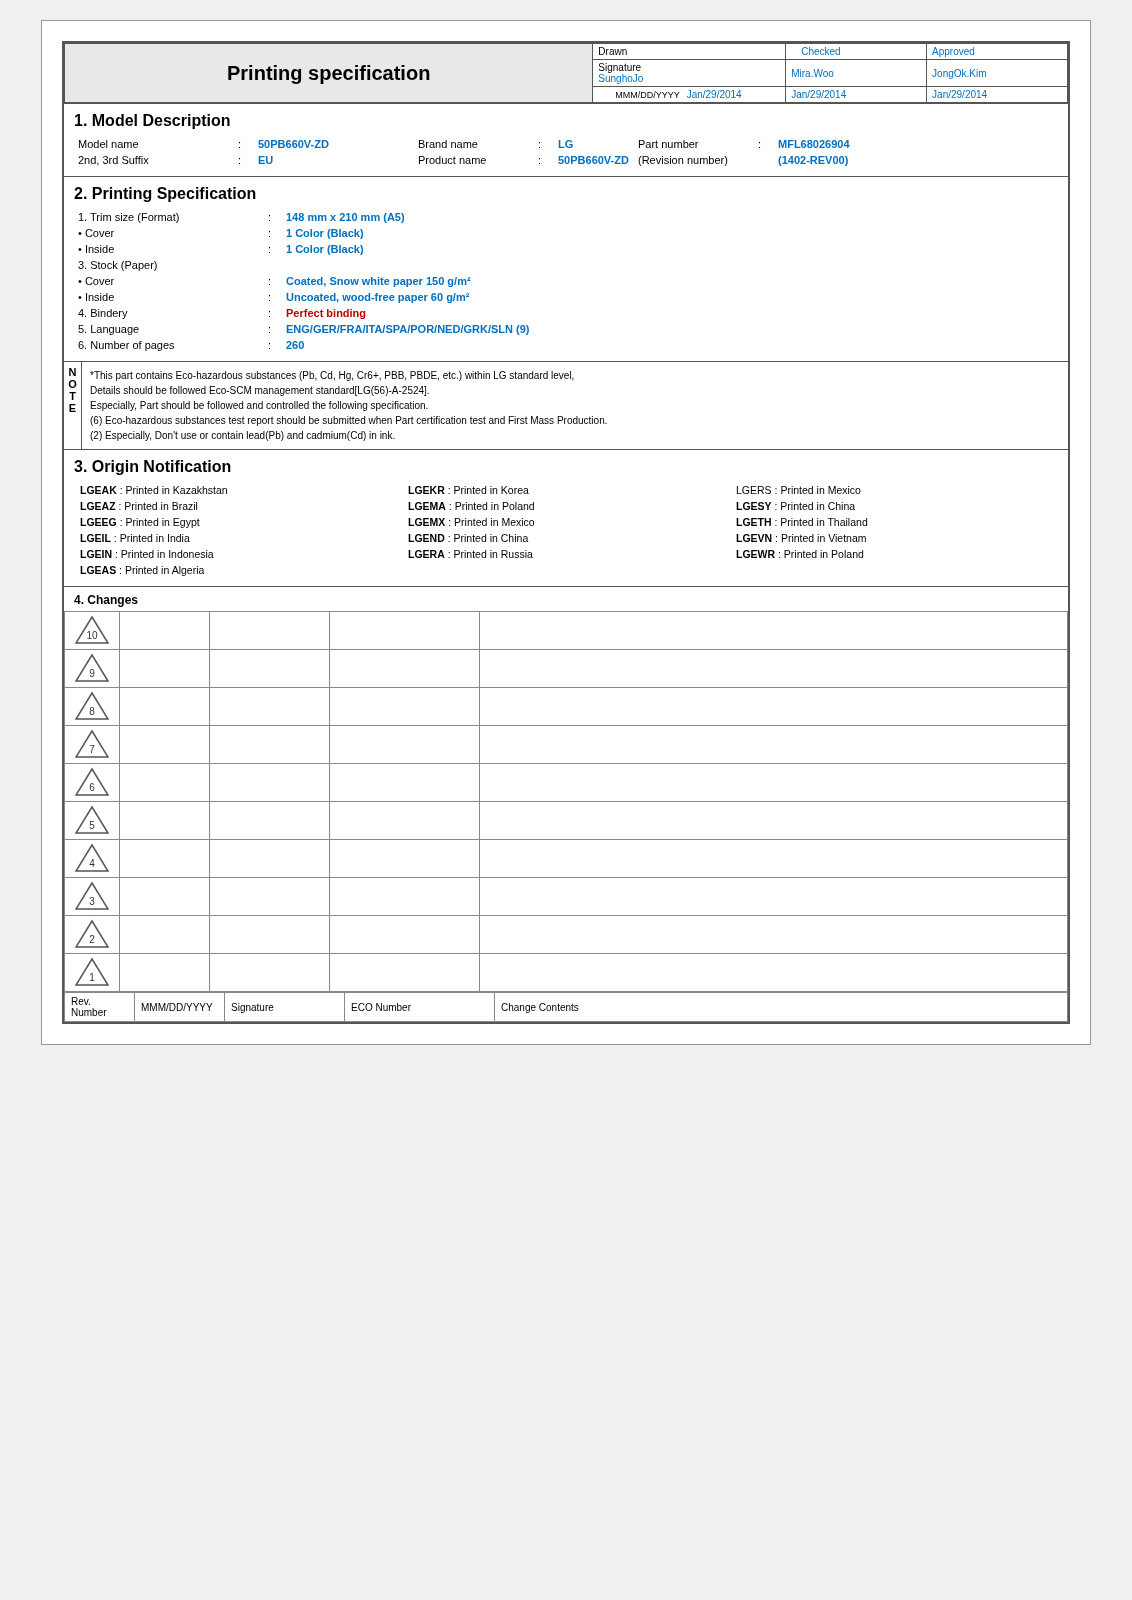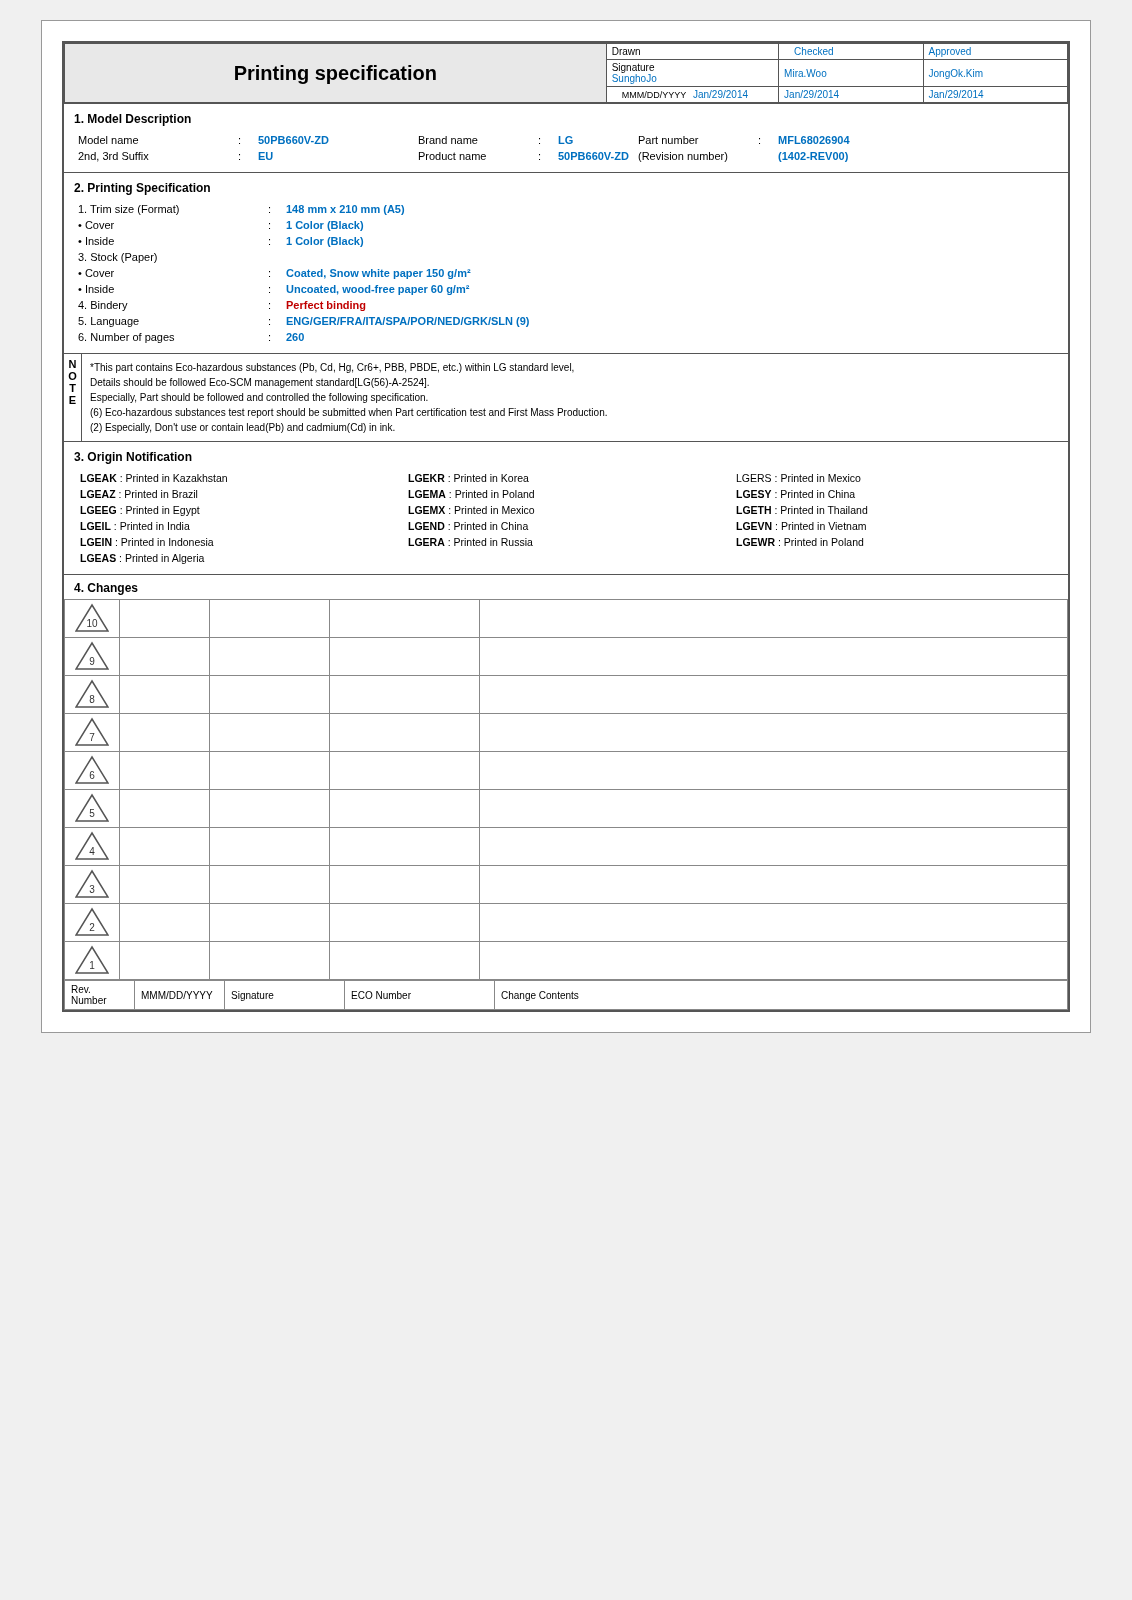--- a/index.html
+++ b/index.html
@@ -39,21 +39,21 @@
       padding: 15px;
       width: 300px;
     }
     
     .section {
       border-top: 1px solid #555;
       padding: 8px 10px;
     }
     .section-title {
       font-weight: bold;
-      font-size: 12px;
+      font-size: 16px;
       margin-bottom: 6px;
     }
     .info-table {
       width: 100%;
       border-collapse: collapse;
     }
     .info-table td {
       padding: 2px 4px;
       vertical-align: top;
     }
@@ -129,21 +129,21 @@
         </tr>
         <tr>
           <td style="border:1px solid #555; font-size:10px; padding:2px 5px;">
             <span>Signature</span><br>
             <span style="color:#0070c0;">SunghoJo</span>
           </td>
           <td style="border:1px solid #555; font-size:10px; padding:2px 5px; color:#0070c0;">Mira.Woo</td>
           <td style="border:1px solid #555; font-size:10px; padding:2px 5px; color:#0070c0;margin-top:8px;">JongOk.Kim</td>
         </tr>
         <tr>
-          <td style="border:1px solid #555; font-size:10px; padding:2px 15px;">
+          <td style="border:1px solid #555; font-size:10px; padding:2px 22px;">
             <span style="font-size:9px;">MMM/DD/YYYY</span>
             <span style="color:#0070c0; margin-left:4px;">Jan/29/2014</span>
           </td>
           <td style="border:1px solid #555; font-size:10px; padding:2px 5px; color:#0070c0;">Jan/29/2014</td>
           <td style="border:1px solid #555; font-size:10px; padding:2px 5px; color:#0070c0;">Jan/29/2014</td>
         </tr>
       </tbody>
     </table>
 
     <div class="section">

